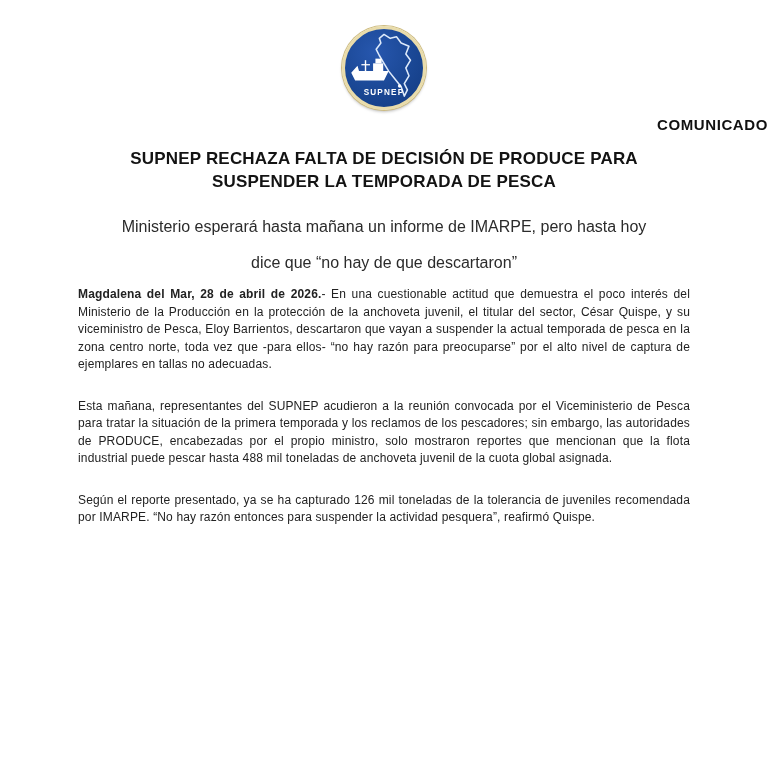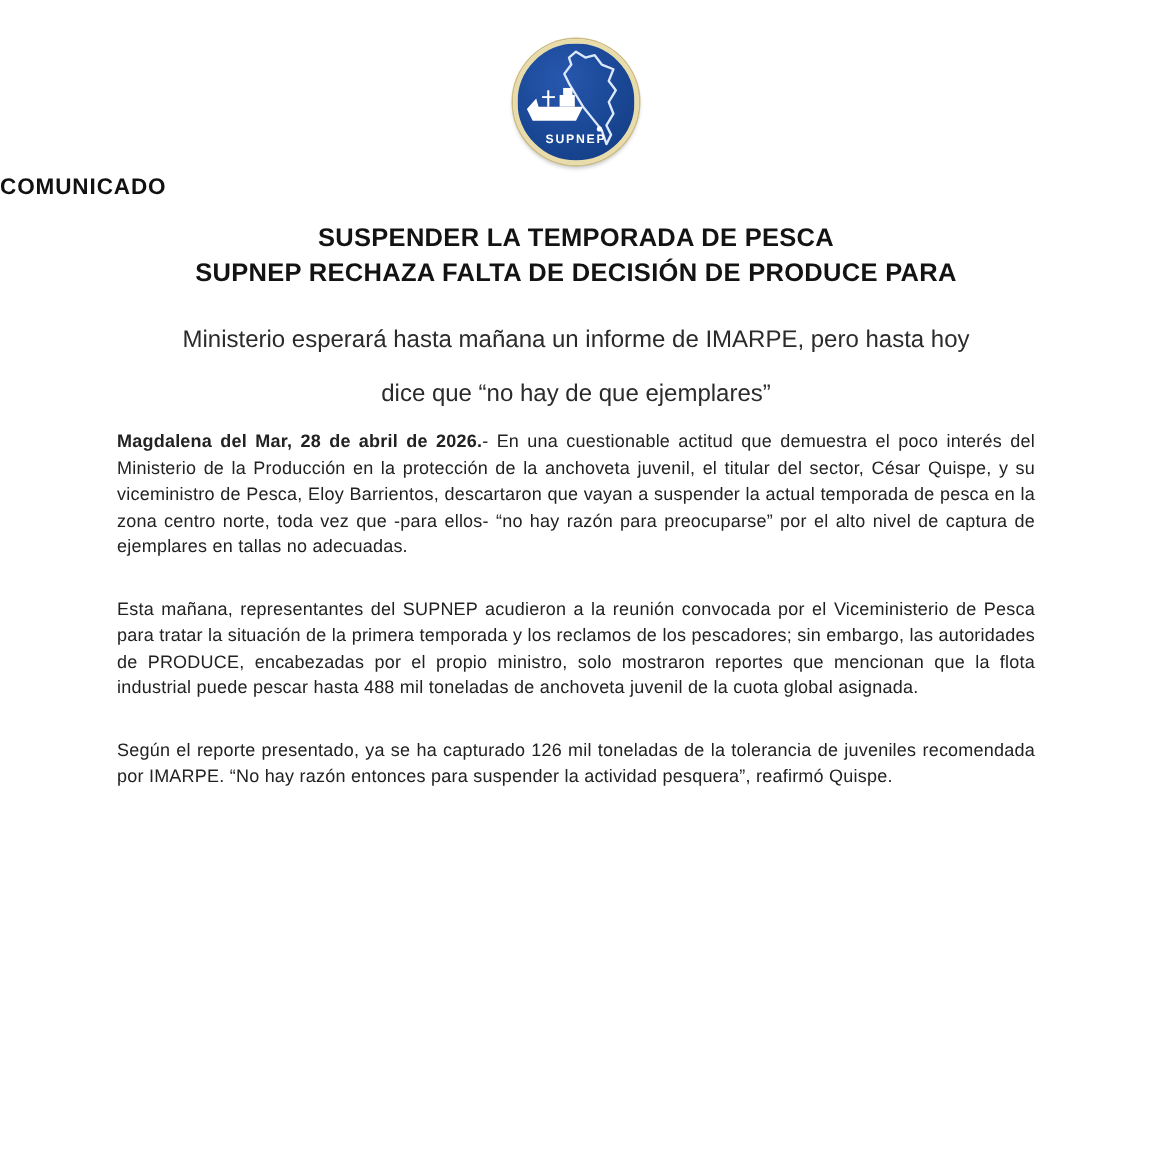--- a/index.html
+++ b/index.html
@@ -20,21 +20,21 @@
     width:78px;height:78px;border-radius:50%;
     background:radial-gradient(circle at 38% 30%, #2757ae 0%, #1a4794 55%, #123a80 100%);
     border:3px solid #e9dcab;
     box-shadow:0 0 0 1px #cdbb80, 0 2px 3px rgba(0,0,0,.25);
     overflow:hidden;
   }
   .logo-circle svg{display:block;width:100%;height:100%;}
   
   .kicker{
     position:absolute;top:116px;left:0;width:100%;
-    text-align:left;font-weight:bold;font-size:15px;
+    text-align:right;font-weight:bold;font-size:15px;
     letter-spacing:.6px;color:#111;
   }
   .title{
     position:absolute;top:147px;left:0;width:100%;
     text-align:center;font-weight:bold;font-size:17px;
     line-height:23px;letter-spacing:.2px;color:#131313;
   }
   .title span{display:block;}
   .subtitle{
     position:absolute;top:203px;left:0;width:100%;
@@ -76,27 +76,27 @@
           <rect x="21" y="45" width="11" height="1.6"></rect>
         </g>
         <text x="50" y="85" font-size="10.5" font-weight="bold" fill="#ffffff" text-anchor="middle" letter-spacing="1.5" font-family="Liberation Sans, sans-serif">SUPNEP</text>
       </svg>
     </div>
   </div>
 
   <div class="kicker">COMUNICADO</div>
 
   <div class="title">
+    <span>SUPNEP RECHAZA FALTA DE DECISIÓN DE PRODUCE PARA</span>
     <span>SUSPENDER LA TEMPORADA DE PESCA</span>
-    <span>SUPNEP RECHAZA FALTA DE DECISIÓN DE PRODUCE PARA</span>
   </div>
 
   <div class="subtitle">
     <span>Ministerio esperará hasta mañana un informe de IMARPE, pero hasta hoy</span>
-    <span>dice que “no hay de que ejemplares”</span>
+    <span>dice que “no hay de que descartaron”</span>
   </div>
 
   <div class="body-text">
     <p><span class="lead">Magdalena del Mar, 28 de abril de 2026.</span><span>- En una cuestionable actitud que demuestra el poco interés del Ministerio de la Producción en la protección de la anchoveta juvenil, el titular del sector, César Quispe, y su viceministro de Pesca, Eloy Barrientos, descartaron que vayan a suspender la actual temporada de pesca en la zona centro norte, toda vez que -para ellos- “no hay razón para preocuparse” por el alto nivel de captura de ejemplares en tallas no adecuadas.</span></p>
     <p>Esta mañana, representantes del SUPNEP acudieron a la reunión convocada por el Viceministerio de Pesca para tratar la situación de la primera temporada y los reclamos de los pescadores; sin embargo, las autoridades de PRODUCE, encabezadas por el propio ministro, solo mostraron reportes que mencionan que la flota industrial puede pescar hasta 488 mil toneladas de anchoveta juvenil de la cuota global asignada.</p>
     <p>Según el reporte presentado, ya se ha capturado 126 mil toneladas de la tolerancia de juveniles recomendada por IMARPE. “No hay razón entonces para suspender la actividad pesquera”, reafirmó Quispe.</p>
   </div>
 
   <div class="next-arrow">
     <svg viewBox="0 0 250 18">

